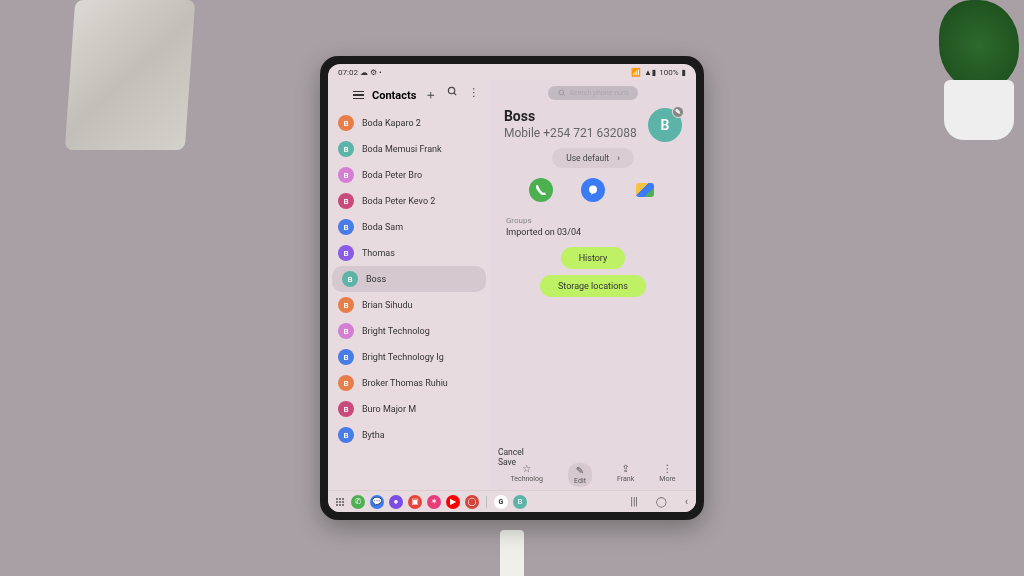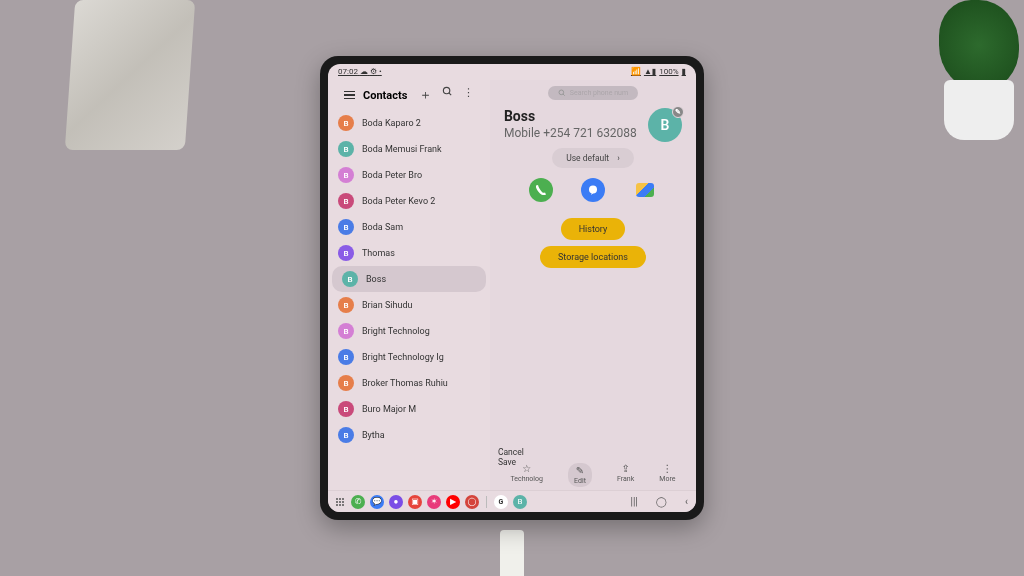--- a/index.html
+++ b/index.html
@@ -38,45 +38,44 @@
     border-radius: 12px;
     overflow: hidden;
     position: relative;
     display: flex;
     flex-direction: column;
     font-size: 9px;
   }
   .statusbar {
     display: flex;
     justify-content: space-between;
-    align-items: flex-start;
+    align-items: center;
     padding: 3px 10px;
     height: 16px;
     color: #333;
     font-size: 8px;
-    text-decoration: underline;
   }
   .statusbar .right { display:flex; gap:3px; align-items:center; }
 
   .main {
     flex: 1;
     display: flex;
     min-height: 0;
   }
   .left-pane {
     width: 44%;
     display: flex;
     flex-direction: column;
     background: #e8dbe0;
     border-right: none;
   }
   .app-header {
     display: flex;
     align-items: center;
-    padding: 6px 16px;
+    padding: 6px 25px;
     gap: 8px;
   }
   .app-header .title { font-weight: 700; font-size: 11px; }
   .app-header .actions { margin-left: auto; display:flex; gap:10px; color:#444; }
   .hamburger { display:flex; flex-direction:column; gap:2px; }
   .hamburger span { display:block; width:11px; height:1.5px; background:#333; }
 
   .contact-list { flex:1; overflow:hidden; }
   .contact-row {
     display: flex;
@@ -153,21 +152,21 @@
     width:18px; height:14px; border-radius:3px;
     background:linear-gradient(135deg,#f6c244 0 40%, #3b7cf5 40% 70%, #4caf50 70% 100%);
     position:relative;
   }
 
   .groups-block { padding: 4px 8px; font-size: 8px; color:#888; }
   .groups-block .value { color:#333; font-size:9px; margin-top:2px; }
 
   .chip-btn {
     margin: 6px auto 0;
-    background:#eab308;
+    background:#bef264;
     border-radius:14px;
     padding:6px 18px;
     font-size:9px; color:#333;
     width:fit-content;
   }
 
   .bottom-actions {
     margin-top:auto;
     display:flex;
     justify-content:space-around;
@@ -346,20 +345,24 @@
             <svg width="12" height="12" viewBox="0 0 24 24" fill="#fff">
                 <circle cx="12" cy="11" r="8"></circle>
                 <path d="M8 22l2-5h4z"></path>
               </svg>
           </div>
           <div class="comm-btn duo-btn">
             <div class="duo-icon"></div>
           </div>
         </div>
 
+        <div class="groups-block">
+          <div>Groups</div>
+          <div class="value">Imported on 03/04</div>
+        </div>
 
         <div class="chip-btn">History</div>
         <div class="chip-btn">Storage locations</div>
 
         <div class="bottom-actions">
           <div class="dialog-btns">
             <span>Cancel</span>
             <span></span>
             <span>Save</span>
             <span></span>

